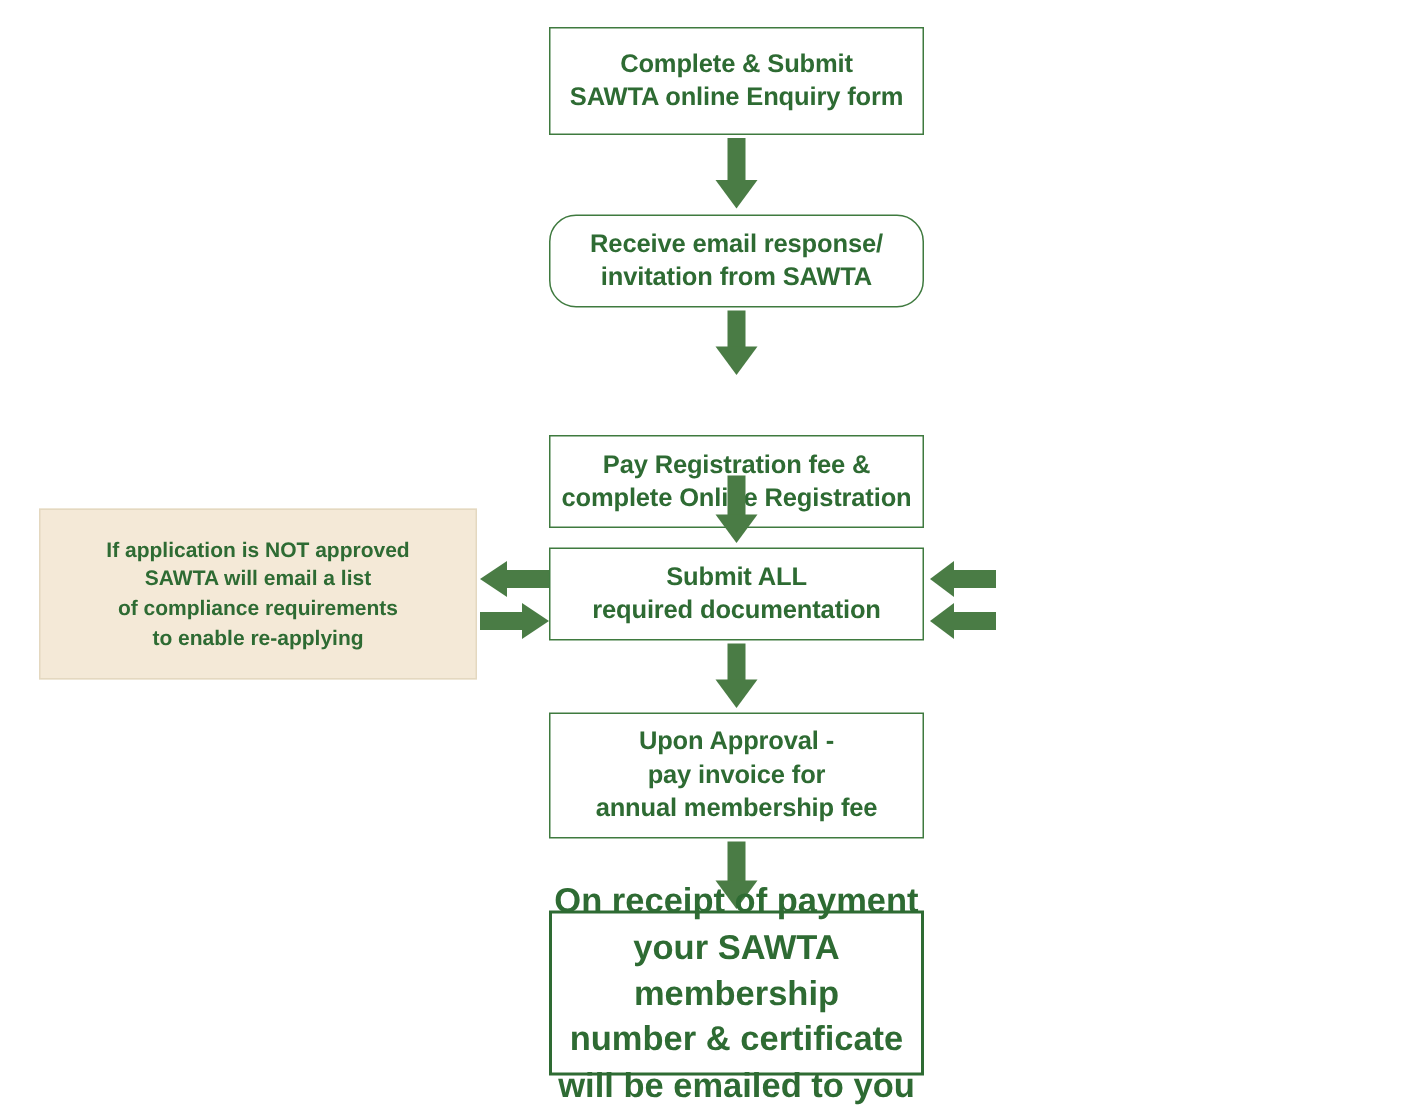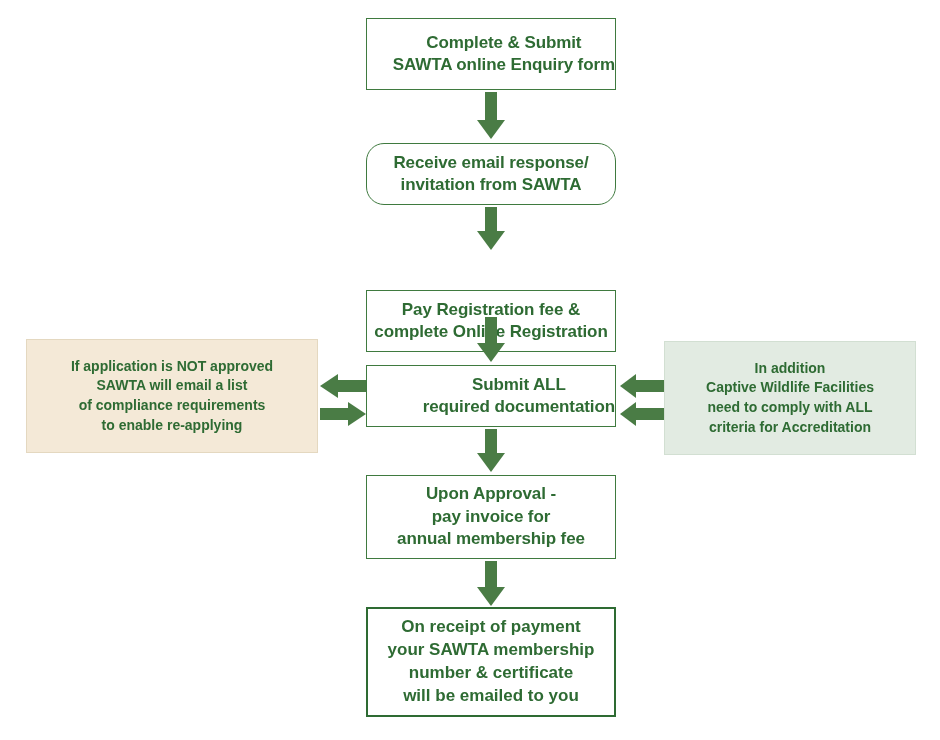--- a/index.html
+++ b/index.html
@@ -31,26 +31,25 @@
   }
   .node-main {
     border: 1.5px solid #3f7a3f;
     background: #ffffff;
     font-size: 17px;
     font-weight: 600;
     letter-spacing: -0.1px;
   }
   .node-main.bold {
     font-weight: 700;
-    justify-content: flex-end;
   }
   .node-final {
     border: 2.5px solid #2e6b33;
     background: #ffffff;
-    font-size: 17px;
+    font-size: 23px;
     font-weight: 700;
     color: #2e6b33;
     line-height: 1.34;
   }
   .node-side {
     border: 1px solid #d8d2c2;
     font-size: 14px;
     font-weight: 600;
     color: #2e6b33;
     line-height: 1.4;
@@ -133,26 +132,20 @@
       <polygon points="18,0 18,24 0,12" fill="#4a7c45"></polygon>
     </svg>
   </div>
   <div class="arrow-h" style="left:320px; top:402px;">
     <svg class="arrow-svg" width="46" height="24" viewBox="0 0 46 24" aria-hidden="true">
       <rect x="0" y="6" width="30" height="12" fill="#4a7c45"></rect>
       <polygon points="28,0 28,24 46,12" fill="#4a7c45"></polygon>
     </svg>
   </div>
 
-  <div class="node node-side node-right" style="left:664px; top:341px; width:252px; height:114px; padding:6px 8px;">
-    <span>In addition
-Captive Wildlife Facilities
-need to comply with ALL
-criteria for Accreditation</span>
-  </div>
 
   <div class="arrow-h" style="left:620px; top:374px;">
     <svg class="arrow-svg" width="44" height="24" viewBox="0 0 44 24" aria-hidden="true">
       <rect x="14" y="6" width="30" height="12" fill="#4a7c45"></rect>
       <polygon points="16,0 16,24 0,12" fill="#4a7c45"></polygon>
     </svg>
   </div>
   <div class="arrow-h" style="left:620px; top:402px;">
     <svg class="arrow-svg" width="44" height="24" viewBox="0 0 44 24" aria-hidden="true">
       <rect x="14" y="6" width="30" height="12" fill="#4a7c45"></rect>

